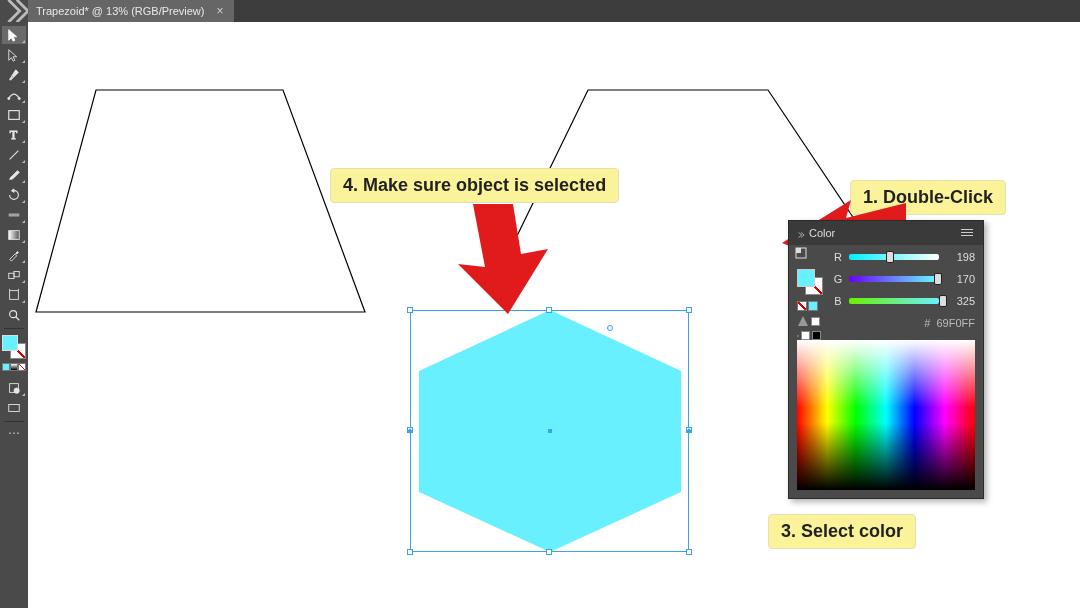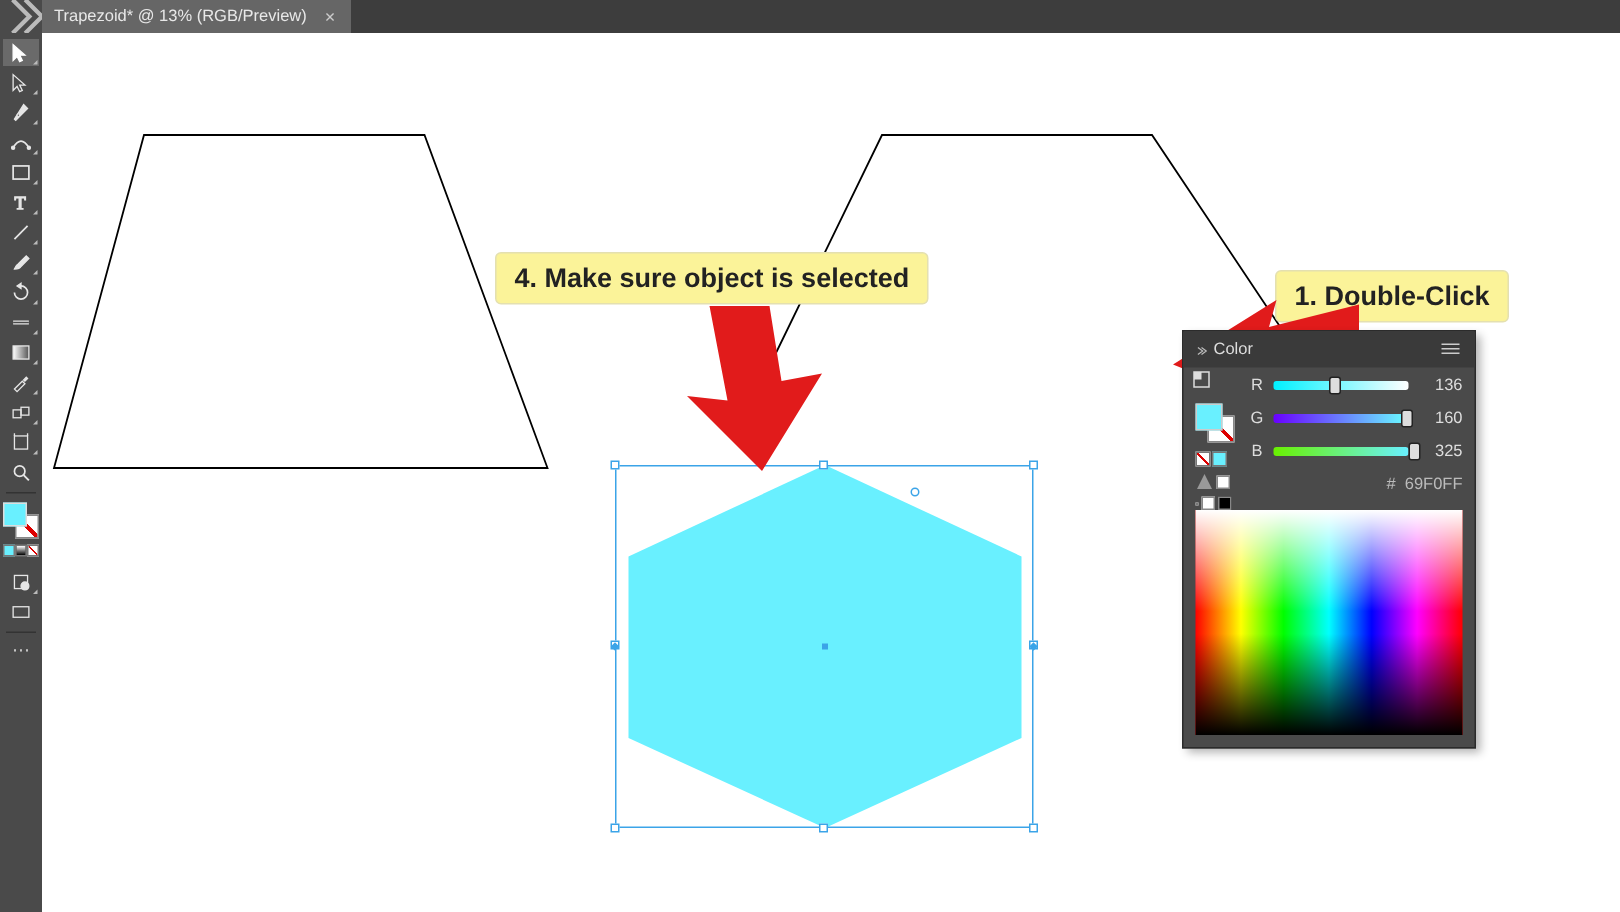--- a/index.html
+++ b/index.html
@@ -245,20 +245,21 @@
   <div class="callout" style="left:302px;top:146px;">4. Make sure object is selected</div>
   <svg style="position:absolute;left:425px;top:172px;" width="120" height="140">
     <path d="M20 10 L60 10 L68 60 L95 55 L55 120 L5 70 L32 73 Z" fill="#e11b1b"></path>
   </svg>
 
   <div class="callout" style="left:822px;top:158px;">1. Double-Click</div>
   <svg style="position:absolute;left:748px;top:176px;" width="130" height="80">
     <path d="M130 5 L70 20 L75 2 L6 45 L68 70 L62 48 L130 40 Z" fill="#e11b1b"></path>
   </svg>
 
+  <div class="callout" style="left:740px;top:492px;">3. Select color</div>
 
   <div class="panel" style="left:745px;top:198px;width:196px;margin-left:15px;">
     <div class="panel-header">
       <span style="width:8px;height:8px;display:inline-block;margin-right:4px;">
         <svg viewBox="0 0 10 10">
             <path d="M2 2 L6 5 L2 8" fill="none" stroke="#bbb" stroke-width="1"></path>
             <path d="M5 2 L9 5 L5 8" fill="none" stroke="#bbb" stroke-width="1"></path>
           </svg>
       </span>
       <span>Color</span>
@@ -293,28 +294,28 @@
           <div class="bw"></div>
           <div class="bw2"></div>
         </div>
       </div>
       <div class="sliders">
         <div class="slider-row">
           <div class="ch">R</div>
           <div class="slider-track r">
               <div class="slider-knob" style="left:41%;"></div>
             </div>
-          <div class="slider-val">136</div>
+          <div class="slider-val">198</div>
         </div>
         <div class="slider-row">
           <div class="ch">G</div>
           <div class="slider-track g">
               <div class="slider-knob" style="left:94%;"></div>
             </div>
-          <div class="slider-val">160</div>
+          <div class="slider-val">170</div>
         </div>
         <div class="slider-row">
           <div class="ch">B</div>
           <div class="slider-track b">
               <div class="slider-knob" style="left:100%;"></div>
             </div>
           <div class="slider-val">325</div>
         </div>
         <div class="hex-row">
           <span>#</span>

